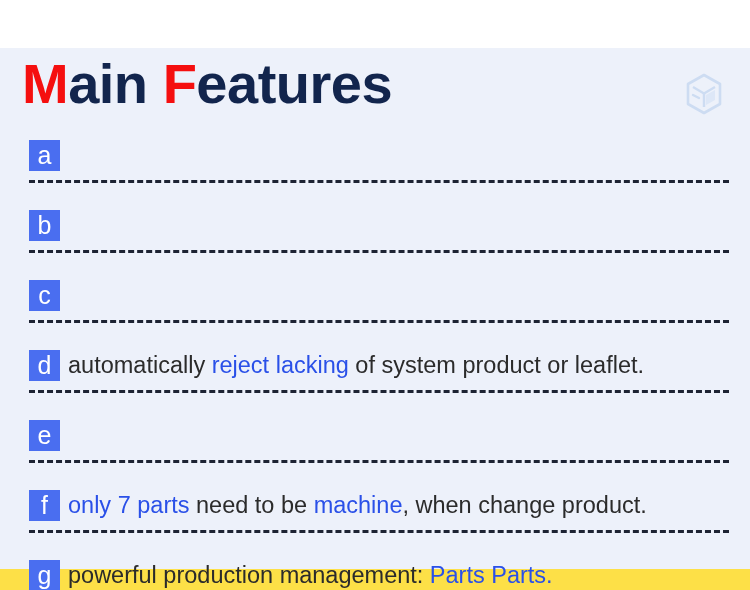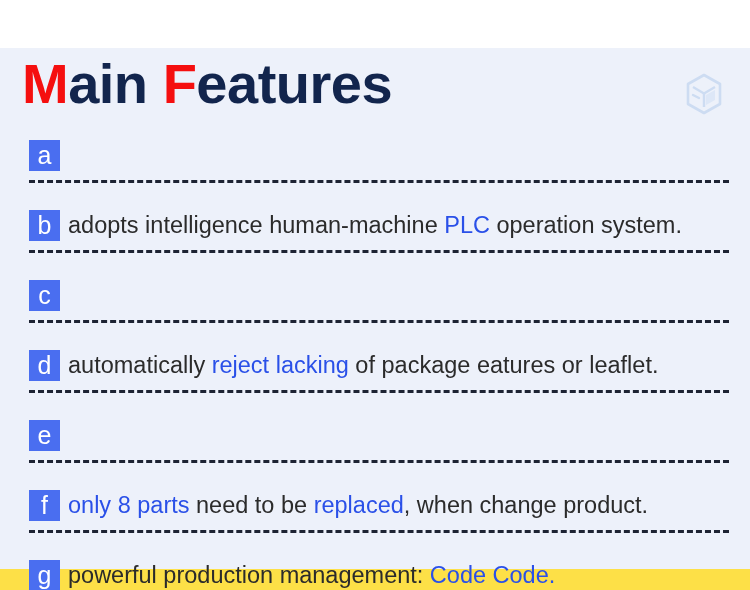--- a/index.html
+++ b/index.html
@@ -128,41 +128,40 @@
     </span>
   </div>
 
   <div id="feature-list">
       <div class="feature-row">
         <div class="badge">a</div>
         <div class="divider"></div>
       </div>
       <div class="feature-row">
         <div class="badge">b</div>
-        <div class="feature-text"><span>adopts intelligence human-machine </span><span class="hl">PLC</span><span> operation system.</span></div>
         <div class="divider"></div>
       </div>
       <div class="feature-row">
         <div class="badge">c</div>
         <div class="divider"></div>
       </div>
       <div class="feature-row">
         <div class="badge">d</div>
-        <div class="feature-text"><span>automatically </span><span class="hl">reject lacking</span><span> of package eatures or leaflet.</span></div>
+        <div class="feature-text"><span>automatically </span><span class="hl">reject lacking</span><span> of system product or leaflet.</span></div>
         <div class="divider"></div>
       </div>
       <div class="feature-row">
         <div class="badge">e</div>
         <div class="divider"></div>
       </div>
       <div class="feature-row">
         <div class="badge">f</div>
-        <div class="feature-text"><span class="hl">only 8 parts</span><span> need to be </span><span class="hl">replaced</span><span>, when change product.</span></div>
+        <div class="feature-text"><span class="hl">only 7 parts</span><span> need to be </span><span class="hl">machine</span><span>, when change product.</span></div>
         <div class="divider"></div>
       </div>
       <div class="feature-row">
         <div class="badge">g</div>
-        <div class="feature-text"><span>powerful production management: </span><span class="hl">Code Code.</span></div>
+        <div class="feature-text"><span>powerful production management: </span><span class="hl">Parts Parts.</span></div>
         <div class="divider"></div>
       </div>
     </div>
 
 </div>
 
 </body></html>

